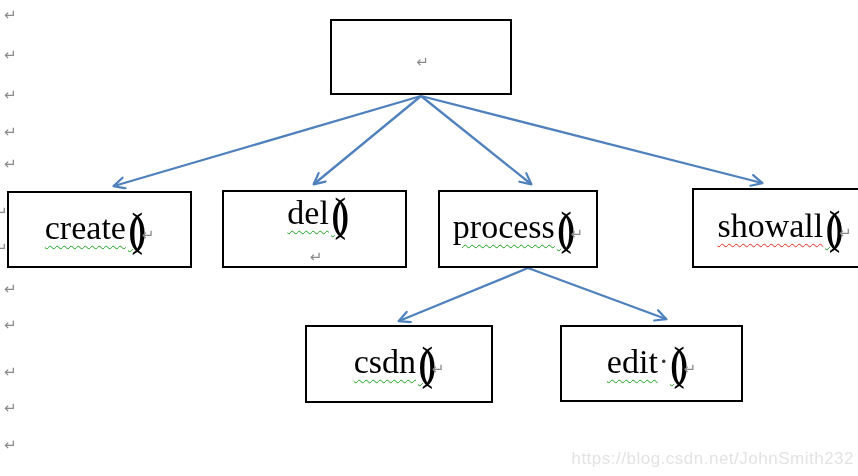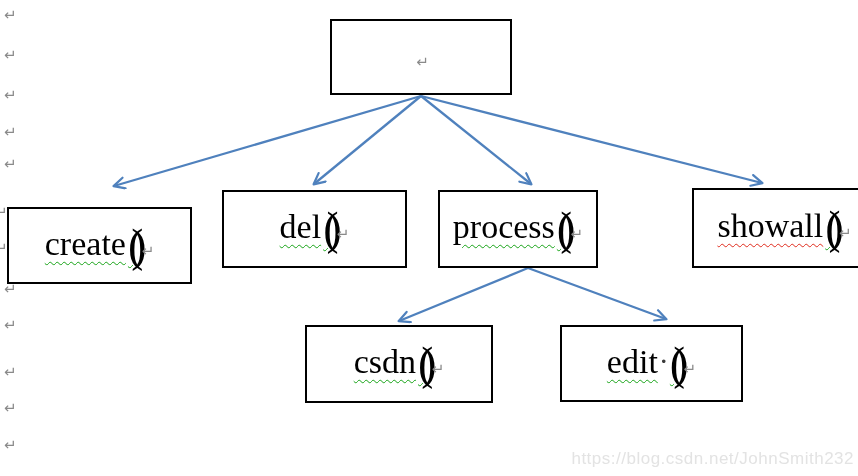--- a/index.html
+++ b/index.html
@@ -56,25 +56,25 @@
         <line x1="421" y1="96" x2="762" y2="183" stroke="#4f81bd" stroke-width="2.3" marker-end="url(#arrowhead)"></line>
         <line x1="528" y1="268" x2="399" y2="321" stroke="#4f81bd" stroke-width="2.3" marker-end="url(#arrowhead)"></line>
         <line x1="528" y1="268" x2="666" y2="319" stroke="#4f81bd" stroke-width="2.3" marker-end="url(#arrowhead)"></line>
       </g>
   </svg>
 
   <div id="nodes">
       <div class="node" style="left: 330px; top: 19px; width: 182px; height: 76px;">
         <span class="pmark">↵</span>
       </div>
-      <div class="node" style="left: 7px; top: 207px; width: 185px; height: 77px;">
+      <div class="node" style="left: 7px; top: 191px; width: 185px; height: 77px;">
         <span class="label"><span class="fname" style="text-decoration-color: rgb(23, 163, 23);">create</span><span class="sdot"></span><span class="parens" style="text-decoration-color: rgb(23, 163, 23);">()</span></span>
         <span class="pmark">↵</span>
       </div>
-      <div class="node" style="left: 222px; top: 190px; width: 185px; height: 78px;">
+      <div class="node" style="left: 222px; top: 190px; width: 185px; height: 78px; flex-direction: column;">
         <span class="label"><span class="fname" style="text-decoration-color: rgb(23, 163, 23);">del</span><span class="sdot"></span><span class="parens" style="text-decoration-color: rgb(23, 163, 23);">()</span></span>
         <span class="pmark">↵</span>
       </div>
       <div class="node" style="left: 438px; top: 190px; width: 160px; height: 78px;">
         <span class="label"><span class="fname" style="text-decoration-color: rgb(23, 163, 23);">process</span><span class="sdot"></span><span class="parens" style="text-decoration-color: rgb(23, 163, 23);">()</span></span>
         <span class="pmark">↵</span>
       </div>
       <div class="node" style="left: 692px; top: 188px; width: 185px; height: 80px;">
         <span class="label"><span class="fname" style="text-decoration-color: rgb(224, 43, 29);">showall</span><span class="sdot"></span><span class="parens" style="text-decoration-color: rgb(23, 163, 23);">()</span></span>
         <span class="pmark">↵</span>

